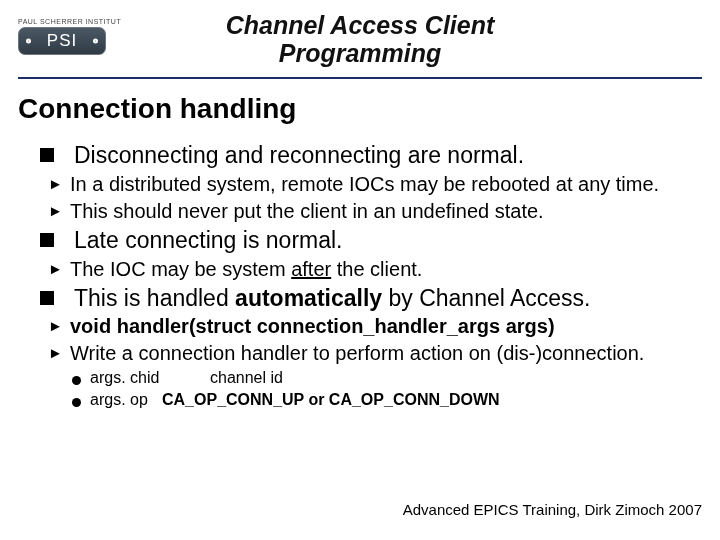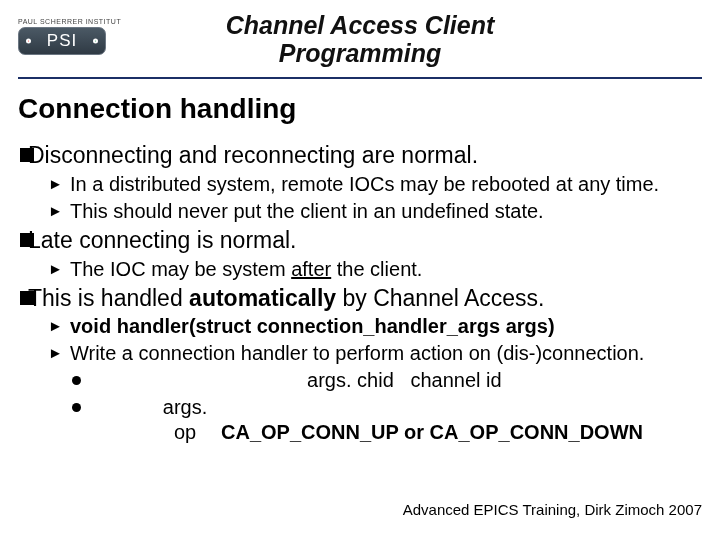--- a/index.html
+++ b/index.html
@@ -70,22 +70,22 @@
   }
   h2.section {
     font-size: 28px;
     font-weight: 700;
     font-family: Arial, sans-serif;
     margin-bottom: 16px;
   }
   .lvl1 {
     font-size: 23px;
     line-height: 1.25;
-    margin: 2px 0 2px 2px;
-    padding-left: 8px;
+    margin: 2px 0 2px 22px;
+    padding-left: 34px;
     position: relative;
   }
   .lvl1::before {
     content: "";
     position: absolute;
     left: 0; top: 7px;
     width: 14px; height: 14px;
     background: #000;
   }
   .lvl2 {
@@ -97,26 +97,25 @@
   }
   .lvl2::before {
     content: "►";
     position: absolute;
     left: 0; top: 0;
     font-size: 15px;
     line-height: 24px;
     color: #000;
   }
   .lvl3 {
-    font-size: 20px;
+    font-size: 16px;
     line-height: 1.25;
     margin: 2px 0 2px 54px;
     padding-left: 18px;
     position: relative;
-    text-align: center;
   }
   .lvl3::before {
     content: "";
     position: absolute;
     left: 0; top: 8px;
     width: 9px; height: 9px;
     background: #000;
     border-radius: 50%;
   }
   .u { text-decoration: underline; }

